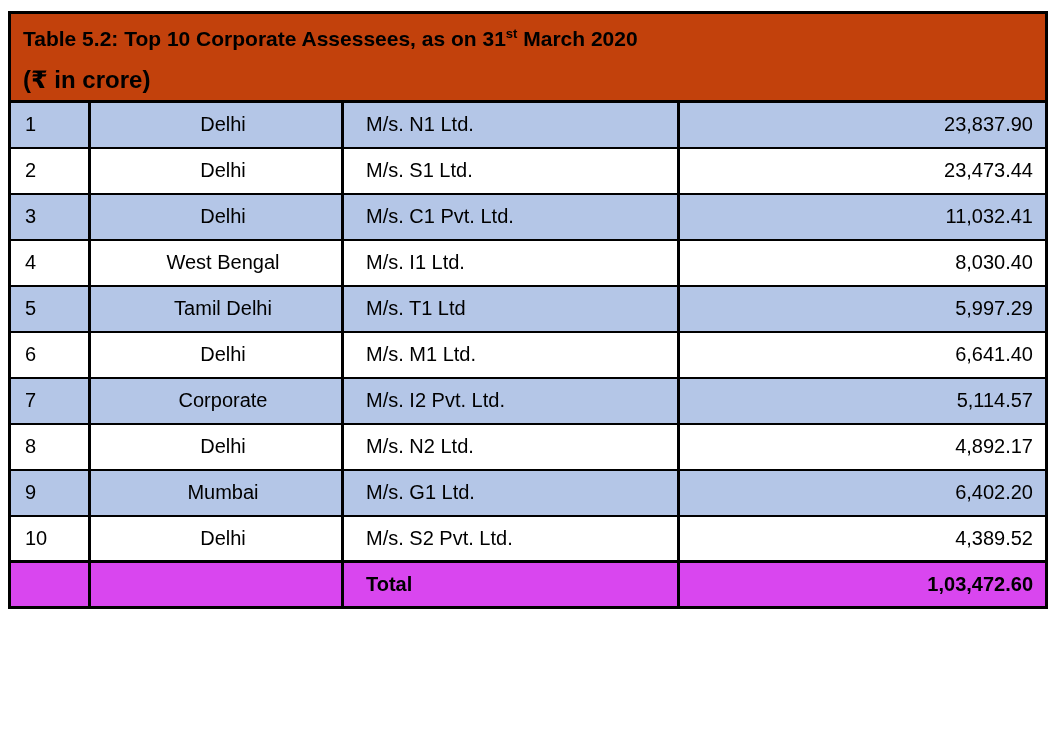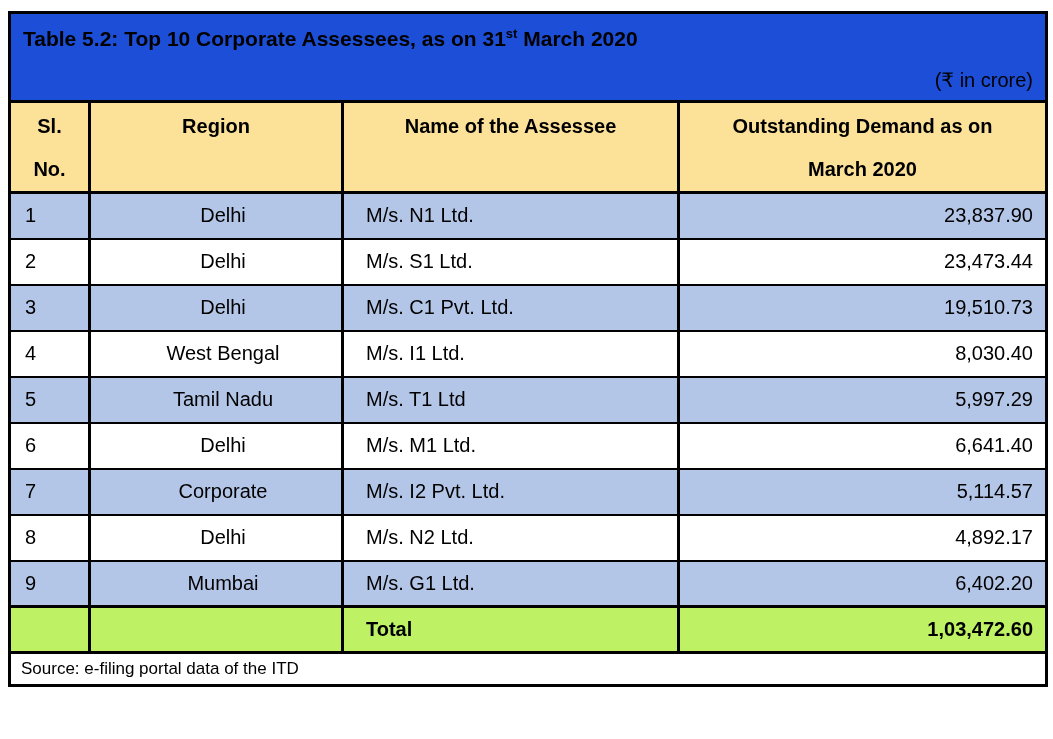--- a/index.html
+++ b/index.html
@@ -23,43 +23,43 @@
   }
   td, th {
     border-top: 2px solid #000000;
     border-bottom: 2px solid #000000;
     border-left: 3px solid #000000;
     border-right: 3px solid #000000;
     overflow: hidden;
   }
   
   .title-cell {
-    background: #1d4ed8;
+    background: #c2410c;
     height: 86px;
     border-bottom-width: 3px;
     vertical-align: top;
   }
   .title-flex {
     display: flex;
     flex-direction: column;
     justify-content: space-between;
     height: 86px;
     padding: 5px 12px 7px 12px;
   }
   .title-line {
     font-size: 21px;
     font-weight: bold;
     text-align: left;
     line-height: 30px;
   }
   .title-line sup { font-size: 13px; }
   .unit-line {
-    font-size: 20px;
-    font-weight: normal;
-    text-align: right;
+    font-size: 24px;
+    font-weight: bold;
+    text-align: left;
     line-height: 26px;
   }
   
   tr.header-row th {
     background: #FCE299;
     height: 88px;
     vertical-align: top;
     text-align: center;
     font-size: 20px;
     font-weight: bold;
@@ -75,21 +75,21 @@
     vertical-align: middle;
   }
   tr.row-blue td { background: #B4C6E7; }
   tr.row-white td { background: #FFFFFF; }
   td.cell-sl     { padding-left: 14px; text-align: left; }
   td.cell-region { padding-left: 14px; text-align: center; }
   td.cell-name   { padding-left: 22px; text-align: left; }
   td.cell-amount { padding-right: 12px; text-align: right; }
   
   tr.total-row td {
-    background: #bef264;
+    background: #d946ef;
     height: 46px;
     font-size: 20px;
     font-weight: bold;
     vertical-align: middle;
     border-top-width: 3px;
     border-bottom-width: 3px;
   }
   
   tr.source-row td {
     background: #FFFFFF;
@@ -115,60 +115,48 @@
     <tbody>
         <tr>
       <td class="title-cell" colspan="4">
         <div class="title-flex">
           <div class="title-line"><span>Table 5.2: Top 10 Corporate Assessees, as on 31</span><sup>st</sup><span> March 2020</span></div>
           <div class="unit-line">(₹ in crore)</div>
         </div>
       </td>
     </tr>
 
-    <tr class="header-row">
-      <th>
-        <span class="hline">Sl.</span>
-        <span class="hline">No.</span>
-      </th>
-      <th>Region</th>
-      <th>Name of the Assessee</th>
-      <th>
-        <span class="hline">Outstanding Demand as on</span>
-        <span class="hline">March 2020</span>
-      </th>
-    </tr>
 
     <tr class="data-row row-blue">
       <td class="cell-sl">1</td>
       <td class="cell-region">Delhi</td>
       <td class="cell-name">M/s. N1 Ltd.</td>
       <td class="cell-amount">23,837.90</td>
     </tr>
     <tr class="data-row row-white">
       <td class="cell-sl">2</td>
       <td class="cell-region">Delhi</td>
       <td class="cell-name">M/s. S1 Ltd.</td>
       <td class="cell-amount">23,473.44</td>
     </tr>
     <tr class="data-row row-blue">
       <td class="cell-sl">3</td>
       <td class="cell-region">Delhi</td>
       <td class="cell-name">M/s. C1 Pvt. Ltd.</td>
-      <td class="cell-amount">19,510.73</td>
+      <td class="cell-amount">11,032.41</td>
     </tr>
     <tr class="data-row row-white">
       <td class="cell-sl">4</td>
       <td class="cell-region">West Bengal</td>
       <td class="cell-name">M/s. I1 Ltd.</td>
       <td class="cell-amount">8,030.40</td>
     </tr>
     <tr class="data-row row-blue">
       <td class="cell-sl">5</td>
-      <td class="cell-region">Tamil Nadu</td>
+      <td class="cell-region">Tamil Delhi</td>
       <td class="cell-name">M/s. T1 Ltd</td>
       <td class="cell-amount">5,997.29</td>
     </tr>
     <tr class="data-row row-white">
       <td class="cell-sl">6</td>
       <td class="cell-region">Delhi</td>
       <td class="cell-name">M/s. M1 Ltd.</td>
       <td class="cell-amount">6,641.40</td>
     </tr>
     <tr class="data-row row-blue">
@@ -182,26 +170,29 @@
       <td class="cell-region">Delhi</td>
       <td class="cell-name">M/s. N2 Ltd.</td>
       <td class="cell-amount">4,892.17</td>
     </tr>
     <tr class="data-row row-blue">
       <td class="cell-sl">9</td>
       <td class="cell-region">Mumbai</td>
       <td class="cell-name">M/s. G1 Ltd.</td>
       <td class="cell-amount">6,402.20</td>
     </tr>
+    <tr class="data-row row-white">
+      <td class="cell-sl">10</td>
+      <td class="cell-region">Delhi</td>
+      <td class="cell-name">M/s. S2 Pvt. Ltd.</td>
+      <td class="cell-amount">4,389.52</td>
+    </tr>
 
     <tr class="total-row">
       <td class="cell-sl"></td>
       <td class="cell-region"></td>
       <td class="cell-name">Total</td>
       <td class="cell-amount">1,03,472.60</td>
     </tr>
 
-    <tr class="source-row">
-      <td colspan="4">Source: e-filing portal data of the ITD</td>
-    </tr>
   </tbody>
     </table>
 </div>
 
 </body></html>

